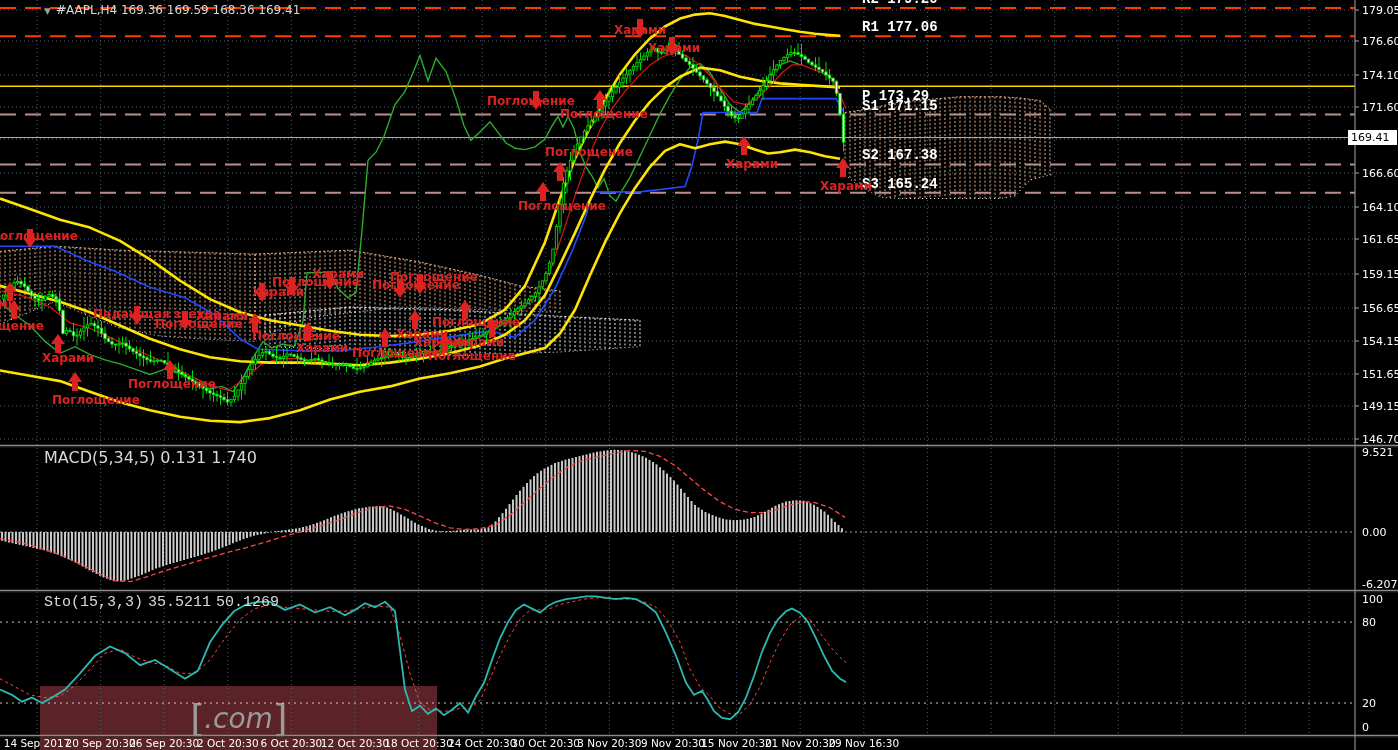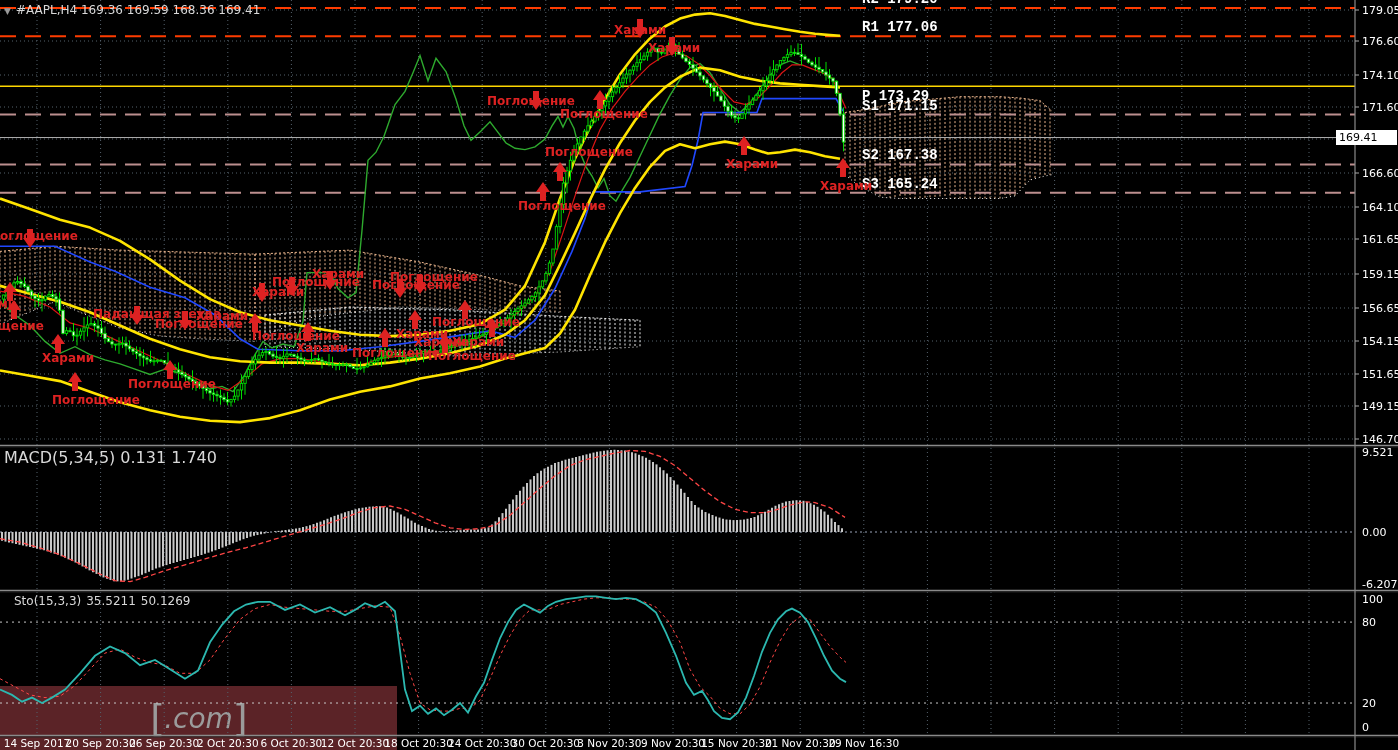--- a/index.html
+++ b/index.html
@@ -1,30 +1,30 @@
 <!DOCTYPE html>
 <html><head>
 <meta charset="utf-8">
 <style>
   html,body{margin:0;padding:0;background:#000;}
   .stage{position:relative;width:1398px;height:750px;background:#000;overflow:hidden;
          font-family:"DejaVu Sans",sans-serif;}
   .stage svg{position:absolute;left:0;top:0;z-index:2;}
-  .overlay{position:absolute;z-index:3;white-space:nowrap;}
+  .overlay{position:absolute;z-index:3;white-space:nowrap;margin-left:40px;}
   #title{left:4px;top:3px;color:#d8d8d8;font-size:12px;}
   #title .caret{color:#9a9a9a;font-size:9px;margin-right:5px;}
   #macd-label{left:4px;top:448px;color:#d8d8d8;font-size:16px;}
-  #sto-label{left:14px;top:594px;color:#d8d8d8;font-size:12px;}
+  #sto-label{left:4px;top:594px;color:#d8d8d8;font-size:15px;font-family:Liberation Mono, monospace;}
   #macd-label span,#sto-label span{margin-right:5px;}
   #watermark{z-index:1;display:flex;align-items:center;justify-content:center;
              color:#9b9b9b;font-family:"DejaVu Sans",sans-serif;}
   #watermark .big{font-size:38px;letter-spacing:-1px;}
   #watermark .small{font-size:28px;font-style:italic;}
   #price-tag{right:1px;top:130px;width:42px;background:#fff;color:#000;font-size:11px;
-             text-align:left;padding:1px 16px 1px 3px;z-index:4;}
+             text-align:left;padding:1px 4px 1px 3px;z-index:4;}
 </style>
 </head>
 <body>
 
 <div class="stage">
   <div id="watermark" class="overlay" style="left: 0px; top: 686px; width: 397px; height: 64px; background: rgb(91, 35, 39); color: rgb(155, 155, 155);">
     <span class="big">[</span>
       <span class="small">.com</span>
       <span class="big"> ]</span>
   </div>

